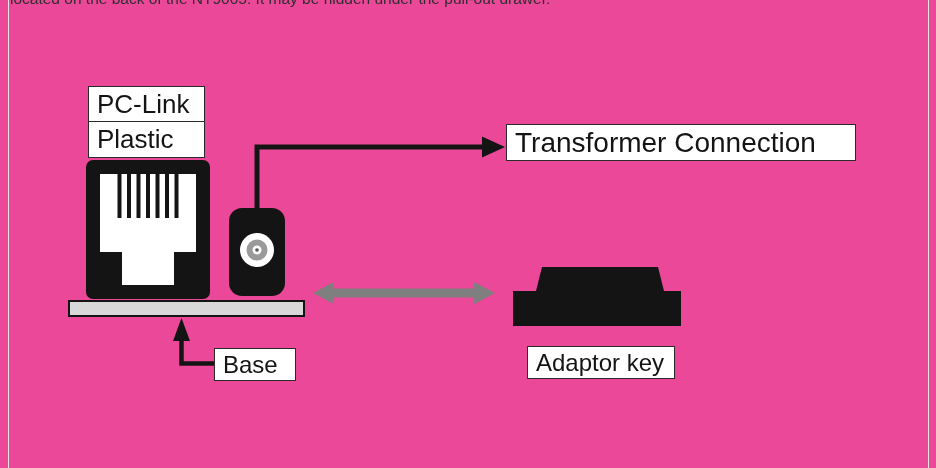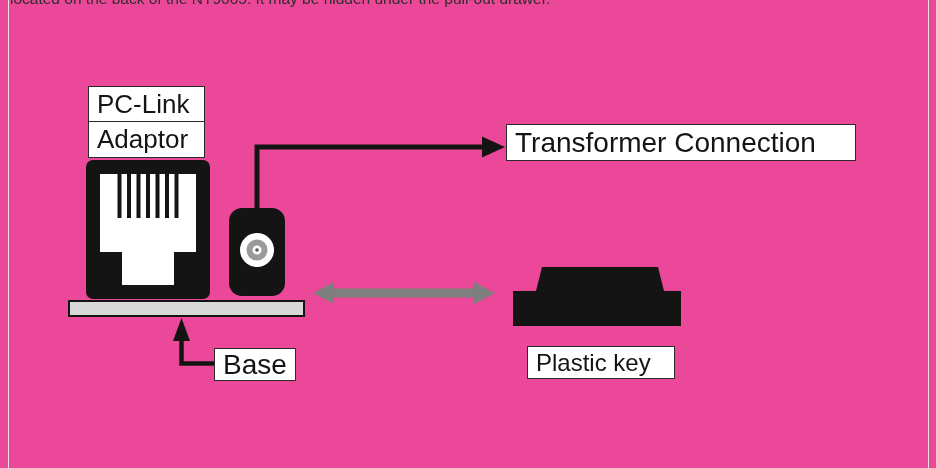--- a/index.html
+++ b/index.html
@@ -25,21 +25,21 @@
     border:1.5px solid #2a2a2a;
     background:#ffffff;
     box-sizing:border-box;
     display:flex;align-items:center;
     padding:0 8px;
     white-space:nowrap;
   }
   .lb-pclink{left:88px;top:86px;width:117px;height:36px;font-size:26px;}
   .lb-adaptor{left:88px;top:120.5px;width:117px;height:37px;font-size:26px;}
   .lb-transformer{left:506px;top:124px;width:350px;height:37px;font-size:28px;}
-  .lb-base{left:214px;top:348px;width:82px;height:33px;font-size:28px;}
+  .lb-base{left:214px;top:348px;width:82px;height:33px;font-size:24px;}
   .lb-plastickey{left:527px;top:346px;width:148px;height:33px;font-size:24px;}
   .base-bar{
     position:absolute;left:68px;top:300px;width:237px;height:17px;
     background:#d8d8d8;border:2px solid #141414;box-sizing:border-box;
   }
   .jack{position:absolute;left:86px;top:160px;}
   .connector{position:absolute;left:229px;top:208px;}
   .overlay{position:absolute;left:0;top:0;pointer-events:none;}
 </style>
 </head>
@@ -98,25 +98,25 @@
       <polygon points="173,341 190,341 181.5,318" fill="#141414"></polygon>
     </g>
 
     <polygon points="536,291 542,267 658,267 664,291 681,291 681,326 513,326 513,291" fill="#141414"></polygon>
   </svg>
 
   <div class="label-box lb-pclink">
     <span>PC-Link</span>
   </div>
   <div class="label-box lb-adaptor">
-    <span>Adaptor</span>
+    <span>Plastic</span>
   </div>
   <div class="label-box lb-transformer">
     <span>Transformer Connection</span>
   </div>
   <div class="label-box lb-base">
     <span>Base</span>
   </div>
   <div class="label-box lb-plastickey">
-    <span>Plastic key</span>
+    <span>Adaptor key</span>
   </div>
 
 </div>
 
 </body></html>

